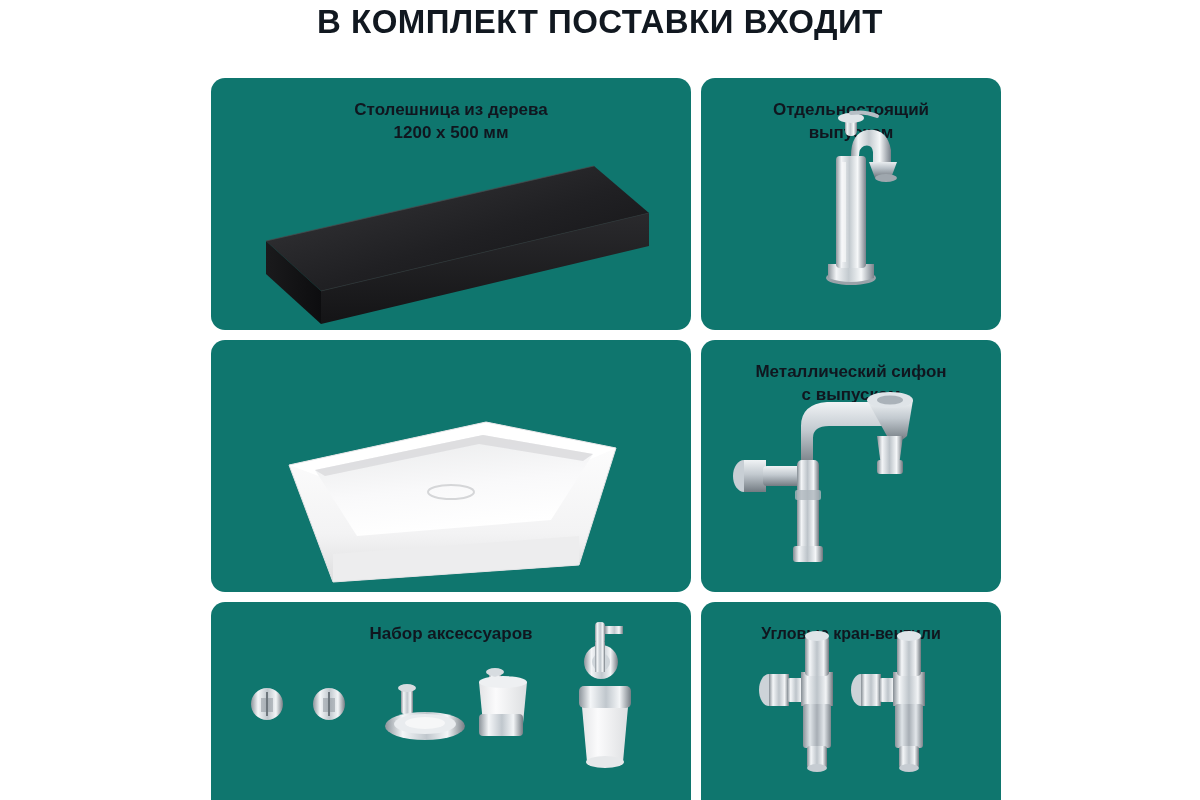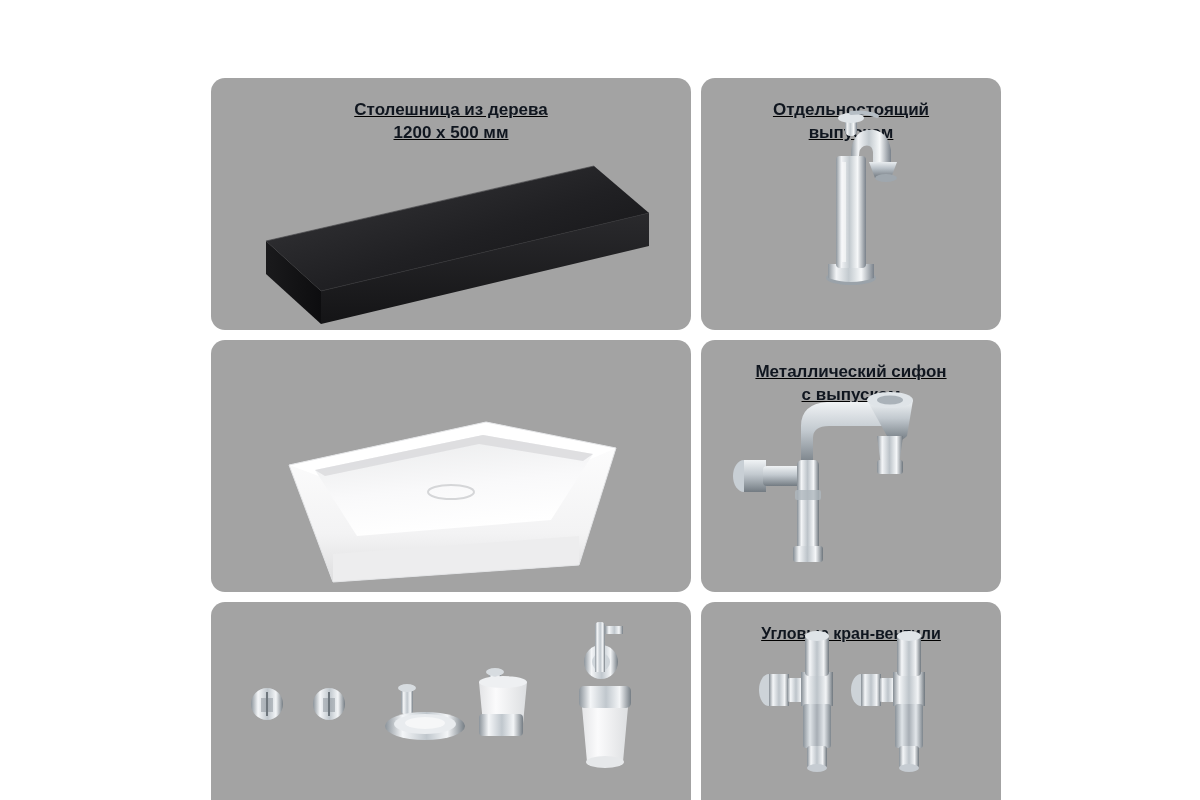--- a/index.html
+++ b/index.html
@@ -31,25 +31,24 @@
     position: absolute;
     left: 211px;
     top: 78px;
     width: 790px;
     display: grid;
     grid-template-columns: 480px 300px;
     grid-template-rows: 252px 252px 252px;
     gap: 10px 10px;
   }
   .card {
-    background: #a3a3a3;
+    background: #0f766e;
     border-radius: 14px;
     position: relative;
     overflow: hidden;
-    text-decoration: underline;
   }
   .card-title {
     text-align: center;
     font-size: 17px;
     font-weight: bold;
     color: #10161f;
     line-height: 23px;
     padding-top: 20px;
     white-space: pre-line;
   }
@@ -64,20 +63,21 @@
     top: 0;
     pointer-events: none;
   }
   svg { display: block; }
 </style>
 </head>
 <body>
 
 <div class="page">
 
+  <div class="page-title">В комплект поставки входит</div>
 
   <div class="grid">
 
     <div class="card">
       <div class="card-title">Столешница из дерева
 1200 х 500 мм</div>
       <div class="art">
         <svg width="480" height="252" viewBox="0 0 480 252">
           <defs>
             <linearGradient id="topFace" x1="0" y1="0" x2="1" y2="1">
@@ -217,20 +217,21 @@
 
           <path d="M176 96 L202 96 L198 126 L180 126 Z" fill="url(#pipeV)"></path>
           <rect x="176" y="120" width="26" height="14" rx="3" fill="url(#pipeV)"></rect>
 
           <rect x="94" y="150" width="26" height="10" rx="2" fill="#aeb6bd" opacity="0.8"></rect>
         </svg>
       </div>
     </div>
 
     <div class="card">
+      <div class="card-title">Набор аксессуаров</div>
       <div class="art">
         <svg width="480" height="252" viewBox="0 0 480 252">
           <defs>
             <linearGradient id="accChrome" x1="0" y1="0" x2="1" y2="0">
               <stop offset="0%" stop-color="#8c949b"></stop>
               <stop offset="22%" stop-color="#f4f6f8"></stop>
               <stop offset="52%" stop-color="#c0c7cd"></stop>
               <stop offset="78%" stop-color="#f3f5f7"></stop>
               <stop offset="100%" stop-color="#757d84"></stop>
             </linearGradient>

